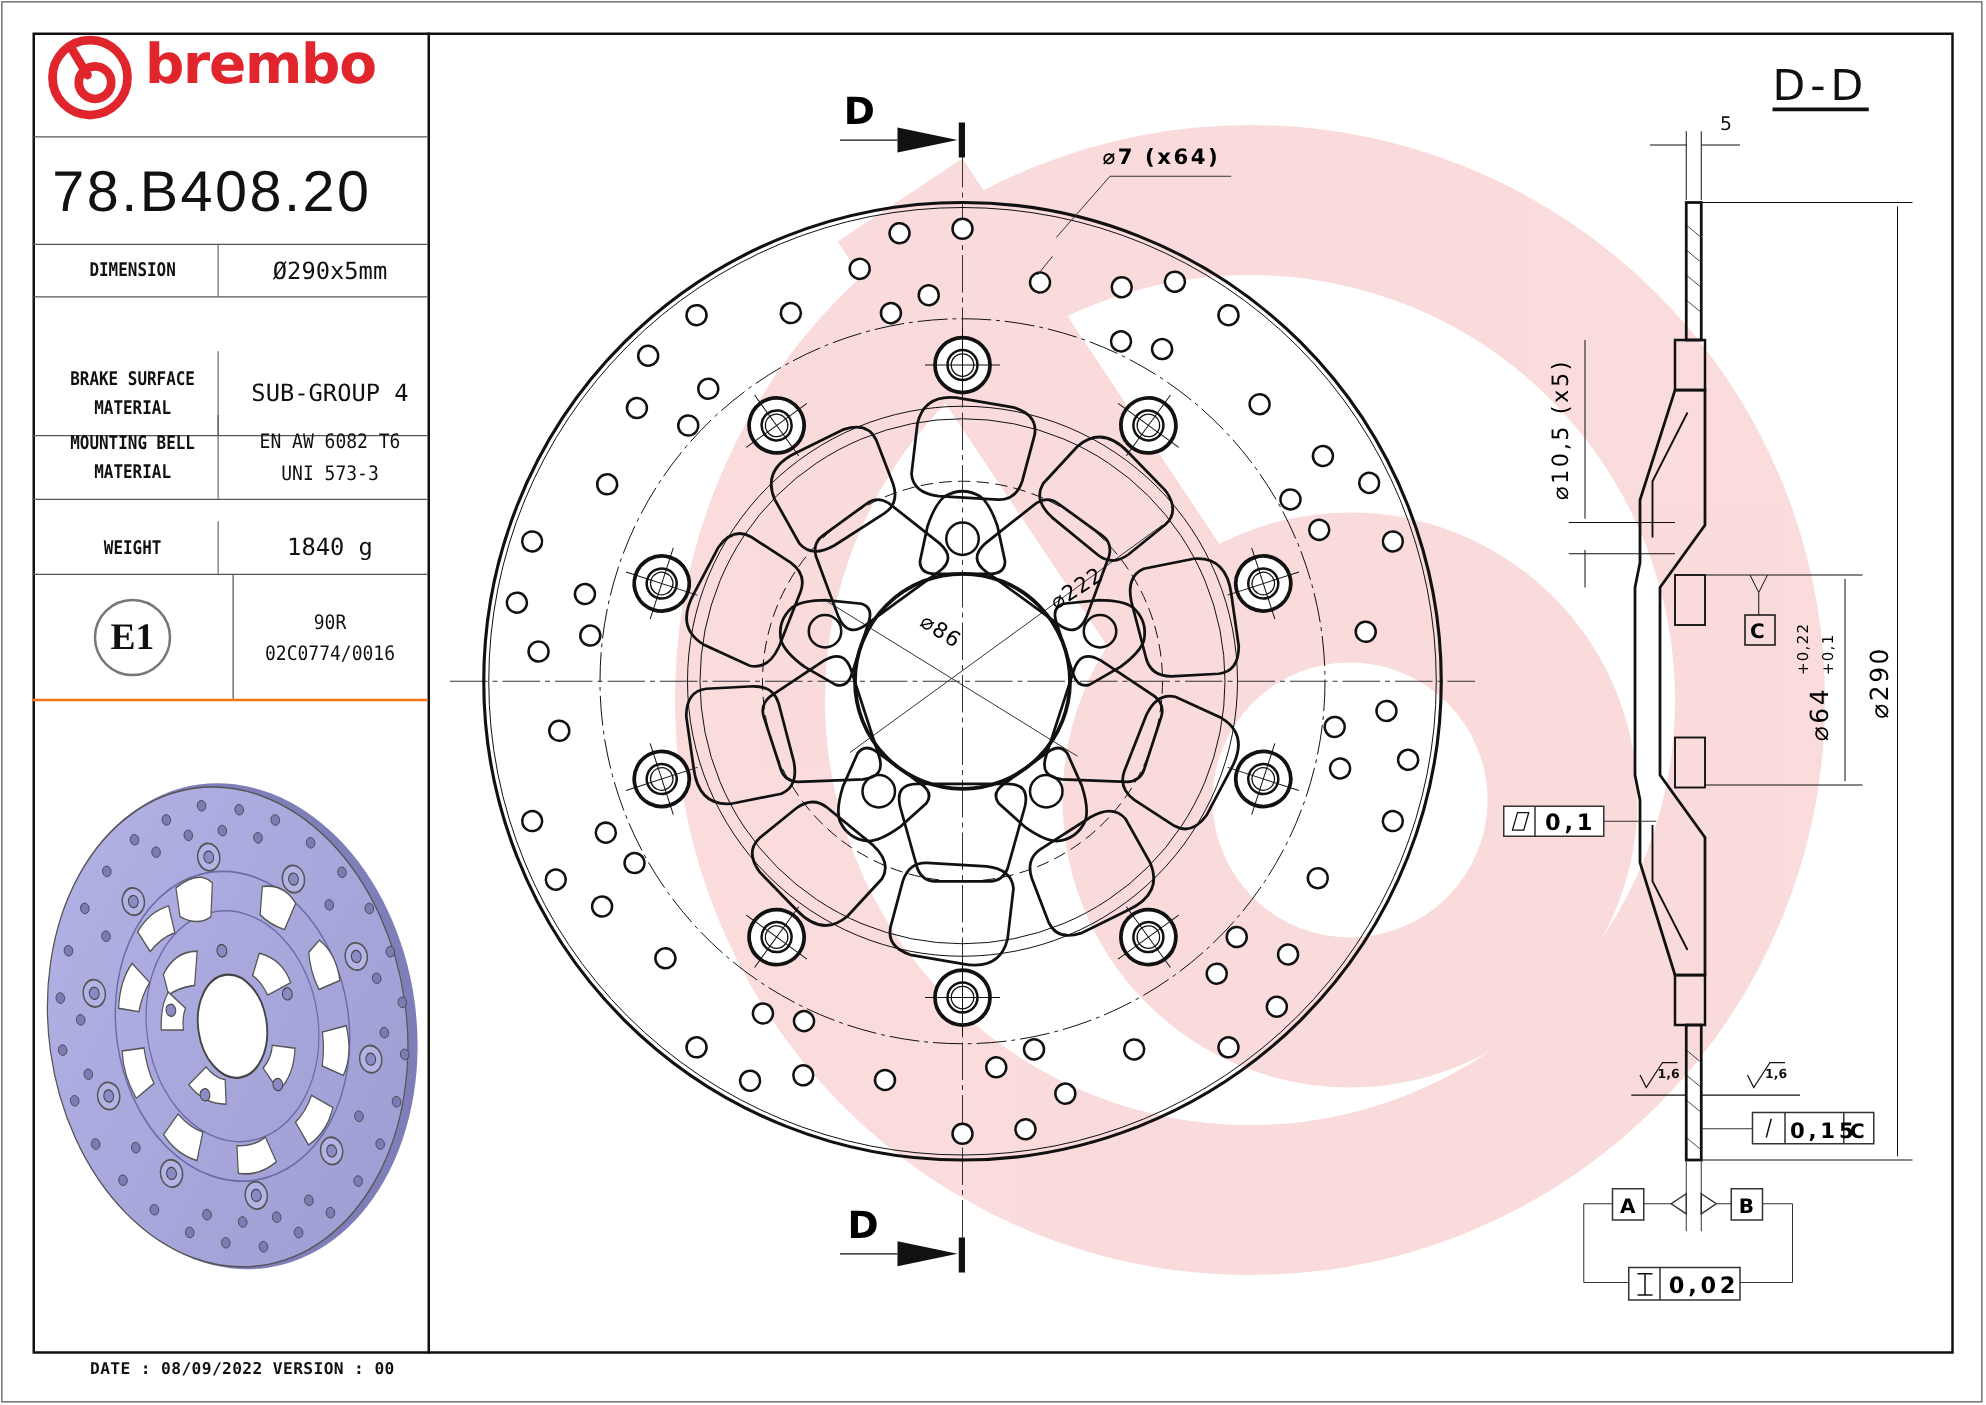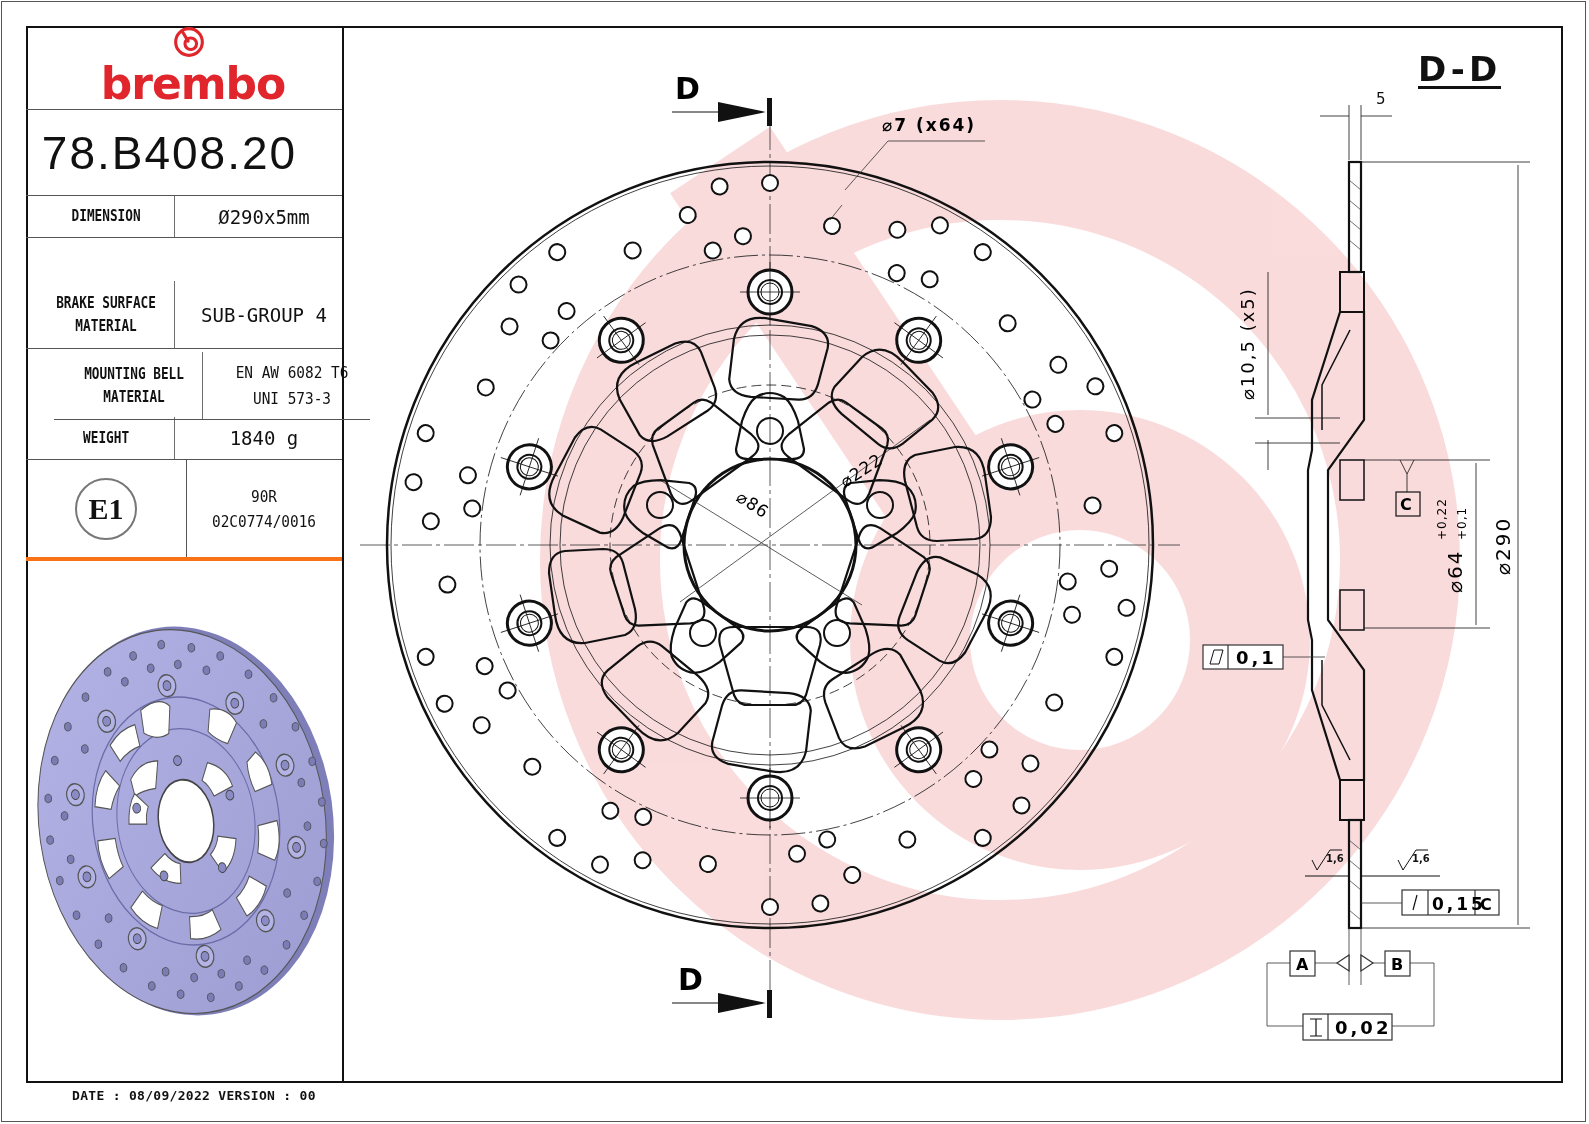--- a/index.html
+++ b/index.html
@@ -5,28 +5,28 @@
   html,body{margin:0;padding:0;background:#fff;}
   body{width:1589px;height:1124px;position:relative;overflow:hidden;font-family:"Liberation Sans",sans-serif;color:#111;}
   .outer{position:absolute;left:1px;top:1px;width:1585px;height:1121px;border:1px solid #555;box-sizing:border-box;}
   .frame{position:absolute;left:26px;top:26px;width:1537px;height:1057px;border:2px solid #111;box-sizing:border-box;}
   .panel{position:absolute;left:26px;top:26px;width:318px;height:1057px;border-right:2px solid #111;box-sizing:border-box;}
   .row{position:absolute;left:0;width:316px;border-bottom:1.5px solid #555;box-sizing:border-box;}
   .cell{position:absolute;top:0;bottom:0;display:flex;align-items:center;justify-content:center;text-align:center;font-family:"DejaVu Sans Mono","Liberation Mono",monospace;}
   .lbl{left:0;width:160px;border-right:1.5px solid #555;font-size:15px;line-height:23px;font-weight:bold;transform:scaleX(0.85);transform-origin:center;}
   .val{left:160px;width:156px;font-size:19px;line-height:26px;}
   .val.small{font-size:16px;transform:scaleX(0.9);}
-  .logo{height:84px;top:0;display:flex;align-items:center;padding-left:10px;box-sizing:border-box;flex-direction:column;}
+  .logo{height:84px;top:0;display:flex;padding-left:10px;box-sizing:border-box;}
   .brand{font-family:"DejaVu Sans",sans-serif;font-weight:bold;font-size:44px;color:#e0262c;letter-spacing:-1px;margin-left:8px;}
   .pn{top:84px;height:86px;}
   .pn .cell{left:0;width:287px;font-family:"Liberation Sans",sans-serif;font-size:46px;letter-spacing:2px;}
   .e1{width:58px;height:58px;border:2.5px solid #777;border-radius:50%;display:flex;align-items:center;justify-content:center;font-family:"Liberation Serif",serif;font-weight:bold;font-size:30px;}
   .footer{position:absolute;left:48px;top:1088px;font-family:"DejaVu Sans Mono",monospace;font-weight:bold;font-size:13px;letter-spacing:0.3px;padding-left:24px;}
   svg text{font-family:"DejaVu Sans",sans-serif;}
-  .dd-title{position:absolute;left:1418px;top:52px;font-family:"DejaVu Sans",sans-serif;font-size:34px;font-weight:bold;border-bottom:3px solid #111;line-height:34px;letter-spacing:4px;}
+  .dd-title{position:absolute;left:1418px;top:52px;font-family:"DejaVu Sans",sans-serif;font-size:34px;font-weight:normal;border-bottom:3px solid #111;line-height:34px;letter-spacing:4px;}
 </style>
 </head>
 <body>
 
 <div class="outer"></div>
 <div class="frame"></div>
 
 <div class="panel">
   <div class="row logo">
     <svg width="72" height="72" viewBox="0 0 72 72">
@@ -41,31 +41,31 @@
   </div>
   <div class="row" style="top:170px;height:42px;text-decoration:underline;">
     <div class="cell lbl">DIMENSION</div>
     <div class="cell val">Ø290x5mm</div>
   </div>
   <div class="row" style="top:255px;height:68px;">
     <div class="cell lbl" style="white-space:pre-line">BRAKE SURFACE
 MATERIAL</div>
     <div class="cell val">SUB-GROUP 4</div>
   </div>
-  <div class="row" style="top:326px;height:68px;margin-left:28px;">
+  <div class="row" style="top:306px;height:68px;">
     <div class="cell lbl" style="white-space:pre-line">MOUNTING BELL
 MATERIAL</div>
     <div class="cell val small" style="white-space:pre-line">EN AW 6082 T6
 UNI 573-3</div>
   </div>
   <div class="row" style="top:391px;height:43px;">
     <div class="cell lbl">WEIGHT</div>
     <div class="cell val">1840 g</div>
   </div>
-  <div class="row" style="top:434px;height:101px;border-bottom:4px solid #f97316;">
+  <div class="row" style="top:434px;height:101px;border-bottom:2px solid #f97316;">
     <div class="cell lbl" style="transform:none;">
       <div class="e1">E1</div>
     </div>
     <div class="cell val small" style="flex-direction:column;line-height:25px;">
       <span>90R</span>
       <span>02C0774/0016</span>
     </div>
   </div>
 
   <svg style="position:absolute;left:0;top:540px;" width="316" height="500" viewBox="0 0 316 500">

